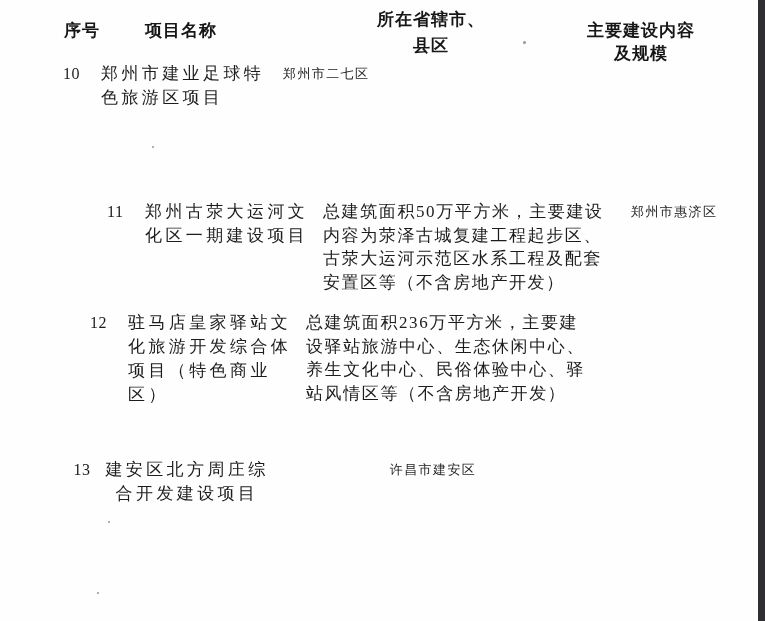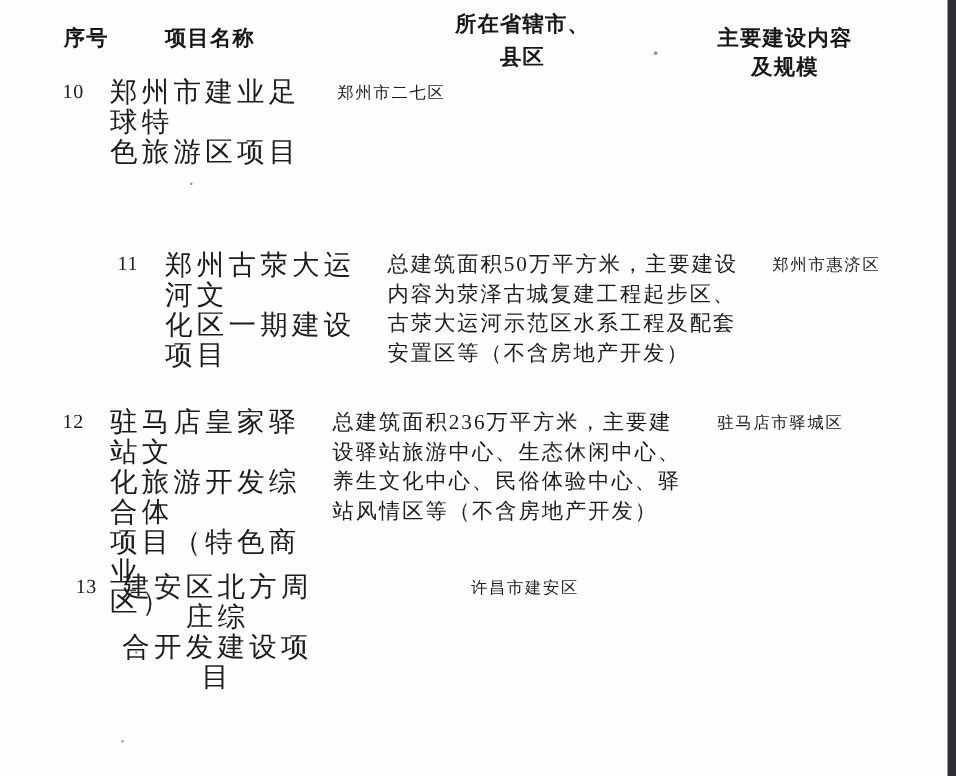--- a/index.html
+++ b/index.html
@@ -25,21 +25,21 @@
     height: 621px;
     background: #2e2e33;
   }
   
   .trow {
     position: absolute;
     left: 0;
     width: 702px;
     display: grid;
     grid-template-columns: 38px 178px 304px 150px;
-    padding-left: 50px;
+    padding-left: 63px;
     box-sizing: border-box;
   }
   .header-row {
     top: 6px;
     font-weight: 700;
     font-size: 17px;
     letter-spacing: 1px;
     font-family: "Liberation Sans", "DejaVu Sans", sans-serif;
     color: #171717;
   }
@@ -54,42 +54,42 @@
     display: inline-block;
     width: 118px;
     text-align: center;
   }
   .cell-no {
     font-size: 16px;
     letter-spacing: 0.5px;
     line-height: 24px;
   }
   .cell-name {
-    font-size: 22px;
+    font-size: 17px;
     letter-spacing: 3.4px;
     line-height: 24px;
     white-space: pre-line;
     padding-right: 6px;
   }
   .cell-content {
     font-size: 17px;
     letter-spacing: 1.6px;
     line-height: 23.5px;
     white-space: pre-line;
   }
   .row-13 .cell-content { line-height: 23px; }
   .cell-location {
     font-size: 13px;
     letter-spacing: 1.4px;
     line-height: 24px;
     padding-left: 4px;
   }
   .row-10 { top: 62px; }
   .row-11 { top: 200px; margin-left: 44px; }
-  .row-12 { top: 326px; }
+  .row-12 { top: 311px; margin-left: 27px; }
   .row-13 { top: 458px; text-align: center; }
   
   .speck {
     position: absolute;
     background: #6a6a6a;
     border-radius: 50%;
     opacity: 0.7;
   }
   .speck1 { left: 523px; top: 41px;  width: 3px; height: 3px; }
   .speck2 { left: 152px; top: 146px; width: 2px; height: 2px; }
@@ -131,21 +131,20 @@
   <div class="trow row-12">
     <div class="cell-no">12</div>
     <div class="cell-name">驻马店皇家驿站文
 化旅游开发综合体
 项目（特色商业
 区）</div>
     <div class="cell-content">总建筑面积236万平方米，主要建
 设驿站旅游中心、生态休闲中心、
 养生文化中心、民俗体验中心、驿
 站风情区等（不含房地产开发）</div>
-    <div class="cell-location">驻马店市驿城区</div>
   </div>
 
   <div class="trow row-13">
     <div class="cell-no">13</div>
     <div class="cell-name">建安区北方周庄综
 合开发建设项目</div>
     <div class="cell-location">许昌市建安区</div>
   </div>
 
   <div class="speck speck1"></div>

